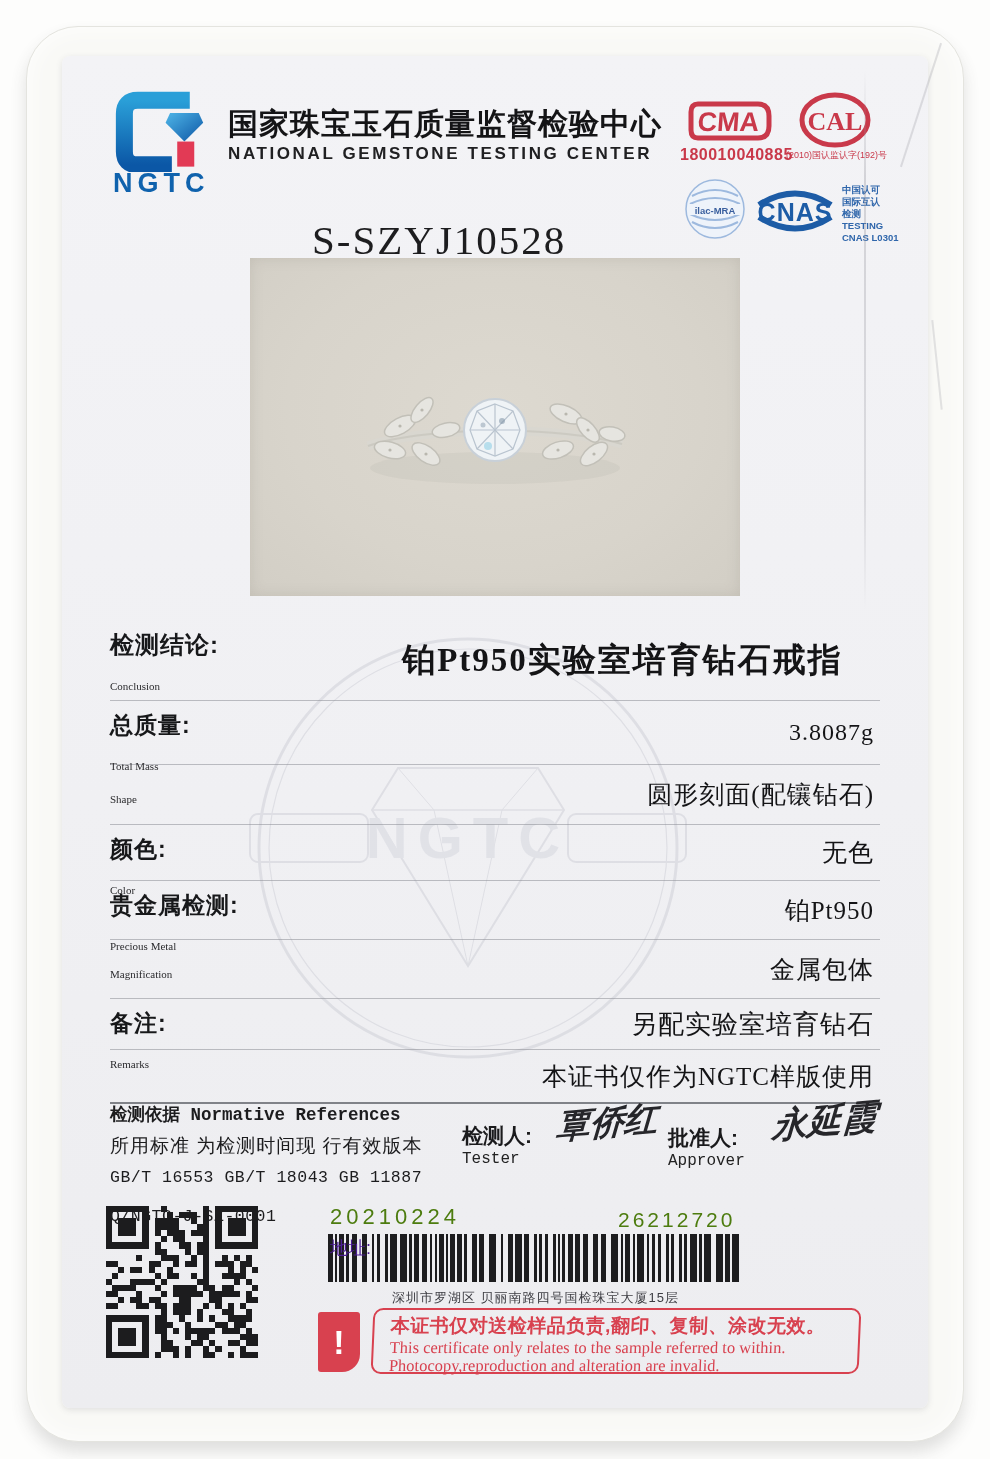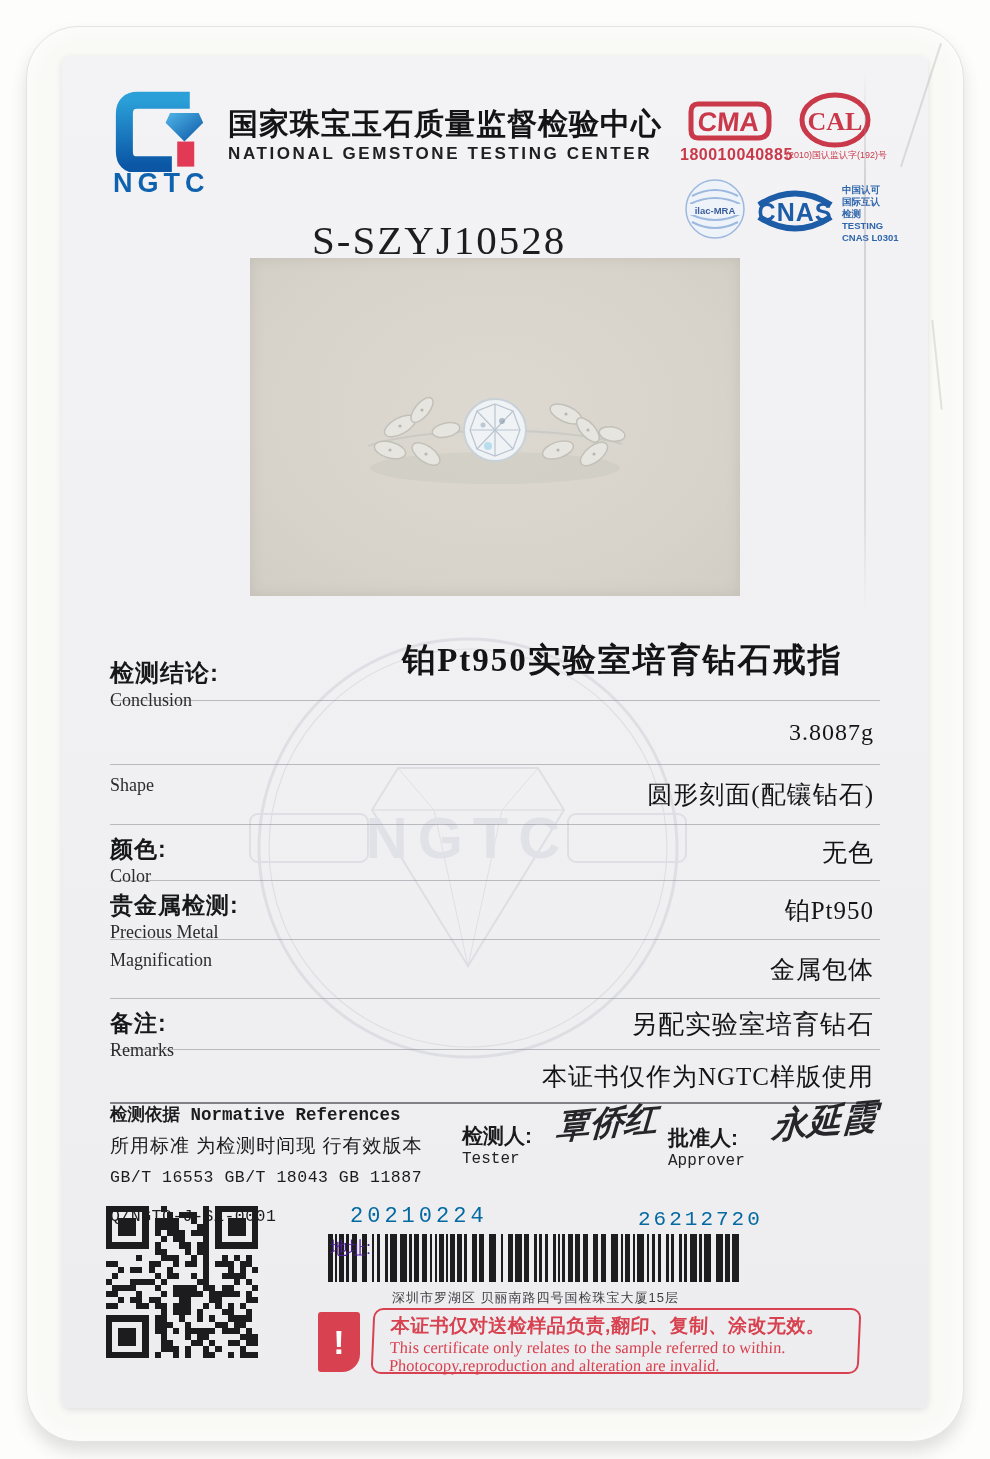--- a/index.html
+++ b/index.html
@@ -34,42 +34,42 @@
 
   
   .watermark{position:absolute;left:248px;top:628px;width:440px;height:440px;opacity:.5;pointer-events:none;}
 
   
   .tbl{position:absolute;left:110px;top:620px;width:770px;}
   .row{display:flex;border-bottom:1px solid rgba(140,142,150,.55);}
   .row.last{border-bottom:2px solid rgba(108,110,118,.85);}
   .lab{width:255px;padding-top:9px;}
   .lab-cn{font-size:23px;font-weight:bold;color:#17181a;letter-spacing:1px;}
-  .lab-en{font-family:"Liberation Serif",serif;font-size:18px;color:#2b2b2e;margin-top:1px;}
+  .lab-en{font-family:"Liberation Serif",serif;font-size:11px;color:#2b2b2e;margin-top:19px;}
   .val{flex:1;display:flex;align-items:center;justify-content:flex-end;padding-right:6px;
        font-family:"Liberation Serif",serif;font-size:25px;color:#141416;letter-spacing:1px;}
   .row.concl .val{justify-content:center;font-size:33px;font-weight:bold;letter-spacing:2px;padding-right:0;}
-  .row.concl .lab-cn{font-size:24px;margin-top:28px;}
+  .row.concl .lab-cn{font-size:24px;}
 
   
   .refs{position:absolute;left:110px;top:1102px;width:360px;color:#1c1c1e;}
   .refs .r1{font-family:"Liberation Mono","DejaVu Sans Mono",monospace;font-size:17.5px;font-weight:bold;}
   .refs .r2{font-size:19px;font-weight:normal;margin-top:7px;letter-spacing:1px;}
   .refs .r3{font-family:"Liberation Mono","DejaVu Sans Mono",monospace;font-size:16.5px;margin-top:9px;letter-spacing:.5px;}
   .refs .r4{font-family:"Liberation Mono","DejaVu Sans Mono",monospace;font-size:16.5px;margin-top:20px;letter-spacing:.5px;}
 
   
   .sig-label{position:absolute;font-size:21px;font-weight:bold;color:#1a1a1c;text-align:center;}
   .sig-en{position:absolute;font-family:"Liberation Mono","DejaVu Sans Mono",monospace;font-size:16px;color:#222;}
   .signature{position:absolute;font-family:"Liberation Serif",serif;font-style:italic;font-weight:bold;
              color:#26262a;transform:rotate(-5deg) skewX(-8deg);}
 
   
   .qr{position:absolute;left:106px;top:1206px;width:152px;height:152px;}
-  .num{position:absolute;font-family:Liberation Mono, monospace;font-size:22px;color:#0369a1;letter-spacing:4px;margin-left:20px;}
+  .num{position:absolute;font-family:Liberation Sans, sans-serif;font-size:22px;color:#4d7c0f;letter-spacing:4px;}
   .barcode{position:absolute;left:328px;top:1234px;width:414px;height:48px;}
   .addr-label{position:absolute;left:330px;top:1236px;font-size:18px;font-weight:normal;color:#4c1d95;}
   .addr-text{position:absolute;left:392px;top:1289px;font-size:13px;color:#3c3c42;letter-spacing:1px;}
 
   .warn-icon{position:absolute;left:318px;top:1312px;width:42px;height:60px;background:#d8414f;
              border-radius:3px 3px 18px 3px;display:flex;align-items:center;justify-content:center;
              color:#fff;font-size:34px;font-weight:bold;}
   .warn-box{position:absolute;left:372px;top:1308px;width:488px;height:66px;border:2.5px solid #d8414f;
             border-radius:10px;transform:skewX(-2.5deg);padding:3px 8px 3px 16px;box-sizing:border-box;color:#d8414f;}
   .warn-cn{font-size:19px;font-weight:bold;letter-spacing:.5px;white-space:nowrap;}
@@ -196,20 +196,24 @@
 
   <div class="tbl">
     <div class="row concl" style="height:80px">
       <div class="lab">
           <div class="lab-cn">检测结论:</div>
         <div class="lab-en">Conclusion</div>
         </div>
       <div class="val">铂Pt950实验室培育钻石戒指</div>
     </div>
     <div class="row" style="height:63px">
+      <div class="lab">
+          <div class="lab-cn">总质量:</div>
+        <div class="lab-en">Total Mass</div>
+        </div>
       <div class="val" style="font-size:24px">3.8087g</div>
     </div>
     <div class="row" style="height:59px">
       <div class="lab">
         <div class="lab-en">Shape</div>
         </div>
       <div class="val">圆形刻面(配镶钻石)</div>
     </div>
     <div class="row" style="height:55px">
       <div class="lab">

